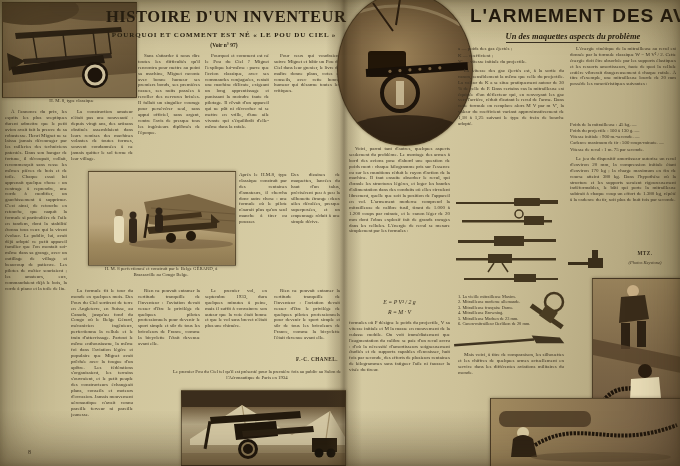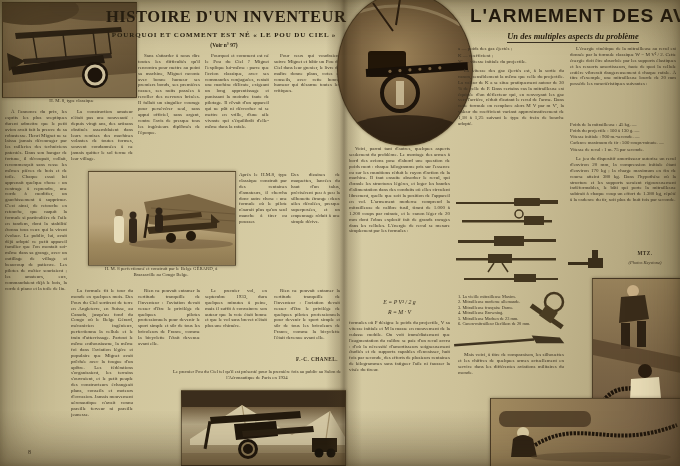--- a/index.html
+++ b/index.html
@@ -122,21 +122,21 @@
       </svg>
     </div>
 
     <div class="pgnum abs" style="left:28px;top:449px;">8</div>
   </div>
 
   <div class="page" style="left:344px;width:336px;">
 
     <div class="abs" style="left:126px;top:5px;width:206px;">
       <div class="hl-right">L'ARMEMENT DES AVIONS</div>
-      <div class="hl-right-sub"><span>Un des multiples aspects du problème</span></div>
+      <div class="hl-right-sub"><span>Un des maquettes aspects du problème</span></div>
     </div>
 
     <div class="photo" style="left:-7px;top:-8px;width:134px;height:152px;border-radius:50%;background:radial-gradient(circle at 45% 40%, #9c8258 0%, #6b5436 55%, #3a2b18 100%);">
       <svg width="134" height="152" viewBox="0 0 134 152">
         <path d="M12,22 Q70,0 122,32" stroke="#c9b88f" stroke-width="3" fill="none" opacity=".45"></path>
         <path d="M35,10 L55,38 M62,6 L58,32" stroke="#2a1d10" stroke-width="2"></path>
         <rect x="30" y="58" width="38" height="26" rx="3" fill="#221608"></rect>
         <g transform="rotate(-4 28 80)">
           <rect x="28" y="76" width="102" height="8" fill="#181008"></rect>
           <g fill="#7a6240">

